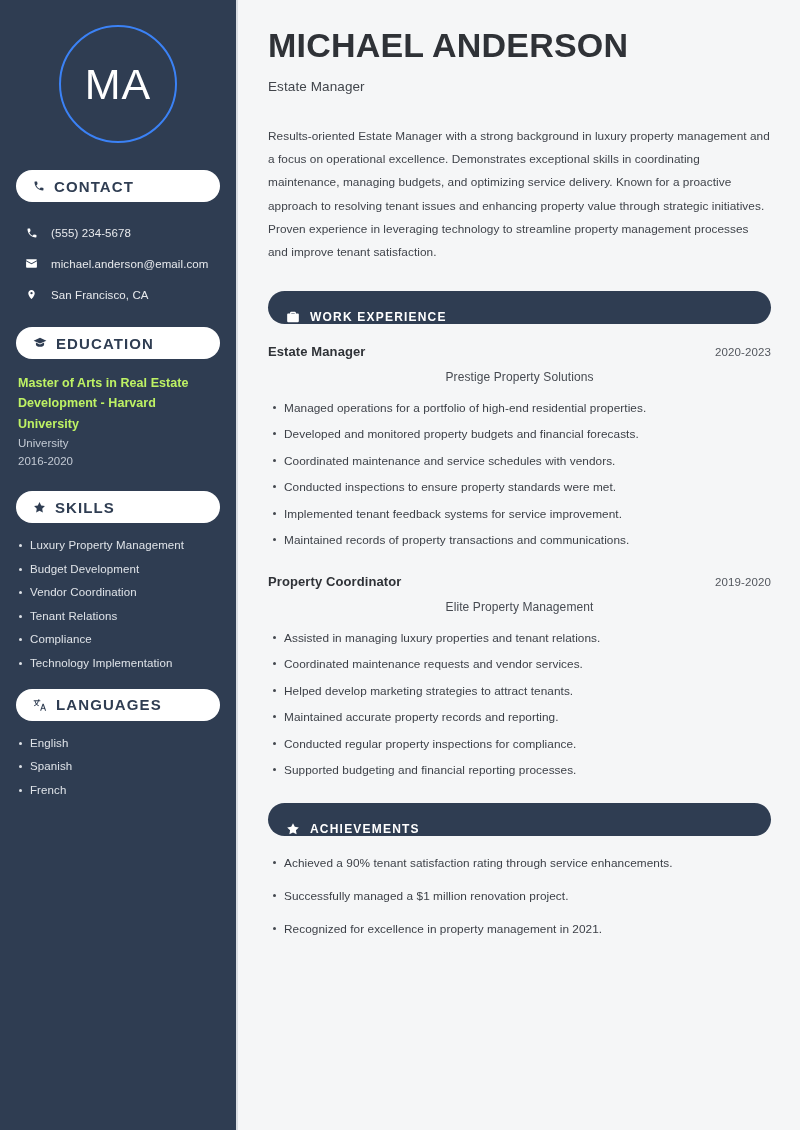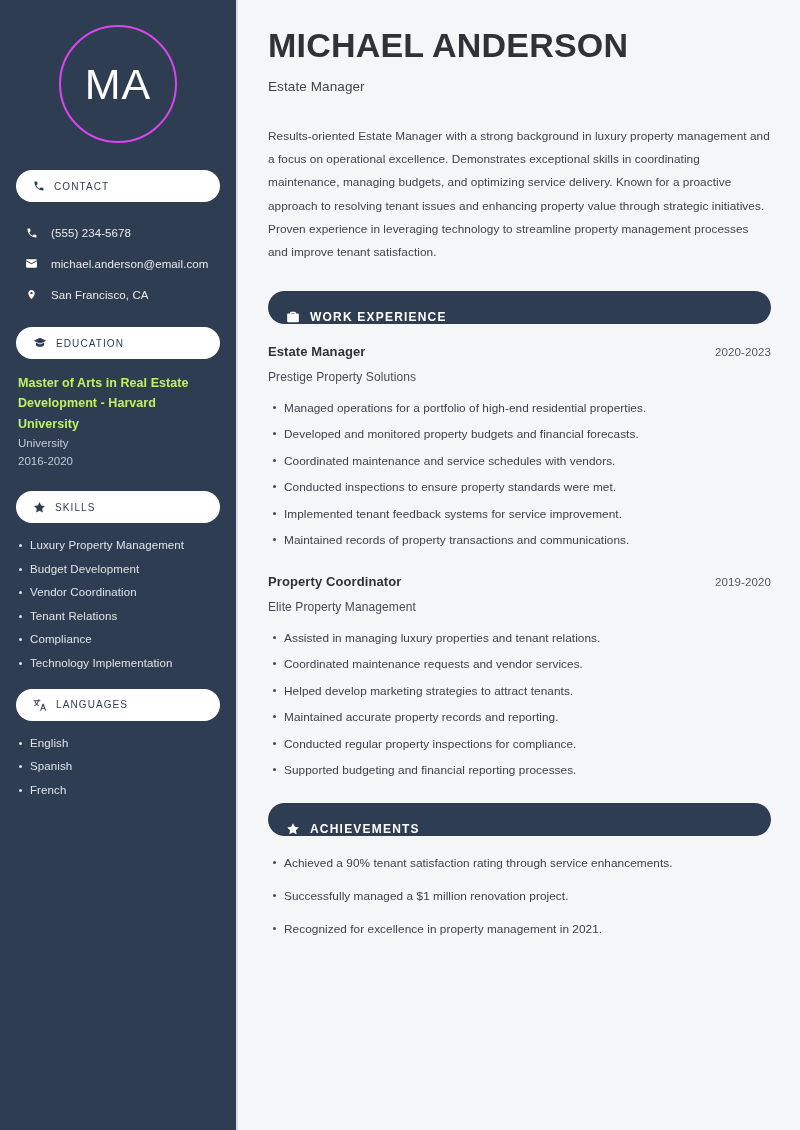--- a/index.html
+++ b/index.html
@@ -34,21 +34,21 @@
   .avatar-wrap {
     display: flex;
     justify-content: center;
     padding-top: 25px;
     padding-bottom: 27px;
   }
   .avatar {
     width: 118px;
     height: 118px;
     border-radius: 50%;
-    border: 2px solid #d946ef;
+    border: 2px solid #3b82f6;
     display: flex;
     align-items: center;
     justify-content: center;
   }
   .avatar-initials {
     font-size: 43px;
     font-weight: 400;
     letter-spacing: 1px;
     color: #ffffff;
     line-height: 1;
@@ -59,22 +59,22 @@
     background: #ffffff;
     border-radius: 999px;
     height: 32px;
     display: flex;
     align-items: center;
     gap: 9px;
     padding: 0 0 0 17px;
     margin-bottom: 14px;
   }
   .pill-title {
-    font-size: 10px;
-    font-weight: normal;
+    font-size: 15px;
+    font-weight: bold;
     letter-spacing: 1.1px;
     color: #2f3d52;
     text-transform: uppercase;
   }
   .pill .ic { display: flex; align-items: center; }
   .pill .ic svg { display: block; fill: #2f3d52; }
 
   .sb-section { margin-bottom: 20px; }
 
   .contact-list { padding: 4px 0 0 0; }
@@ -193,20 +193,21 @@
   .job-dates {
     font-size: 11.5px;
     color: #53575e;
     letter-spacing: 0.1px;
   }
   .job-company {
     font-size: 12px;
     color: #474b52;
     margin-top: 11px;
     letter-spacing: 0.1px;
+    text-align: center;
   }
   .job-bullets {
     list-style: none;
     padding-left: 16px;
     margin-top: 17px;
   }
   .job-bullets li {
     position: relative;
     font-size: 11.8px;
     color: #3b3f46;

